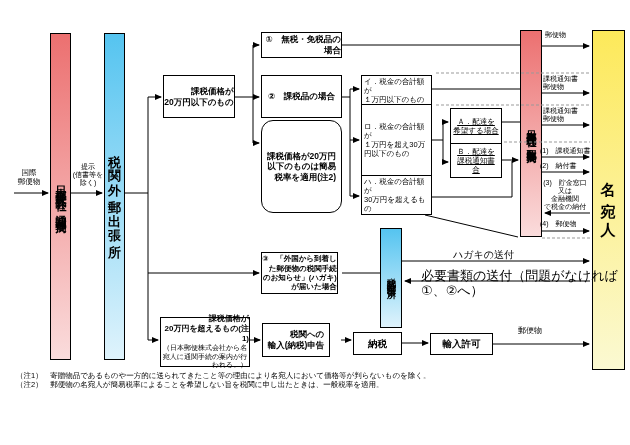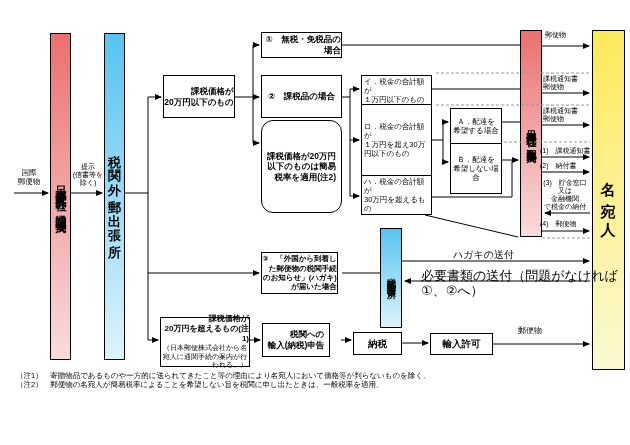--- a/index.html
+++ b/index.html
@@ -71,25 +71,25 @@
     <div class="cell" style="height:28px;">イ．税金の合計額が
 １万円以下のもの</div>
     <div class="cell" style="height:75px;">ロ．税金の合計額が
 １万円を超え30万
 円以下のもの</div>
     <div class="cell" style="flex:1;">ハ．税金の合計額が
 30万円を超えるも
 の</div>
   </div>
 
-  <div class="cellwrap" style="left:450px;top:108px;width:52px;height:86px;">
+  <div class="cellwrap" style="left:450px;top:108px;width:52px;height:70px;text-decoration:underline;">
     <div class="cell center" style="height:34px;">Ａ．配達を
 希望する場合</div>
     <div class="cell center" style="flex:1;">Ｂ．配達を
-希望しない場
+課税通知書
 合</div>
   </div>
 
   <div class="box" style="left:261px;top:252px;width:77px;height:42px;font-size:7.5px;">③　「外国から到着し
 た郵便物の税関手続
 のお知らせ」(ハガキ)
 が届いた場合</div>
 
   <div class="box" style="left:160px;top:317px;width:90px;height:50px;flex-direction:column;">
     <span style="font-size:8px;white-space:pre-line;">課税価格が

